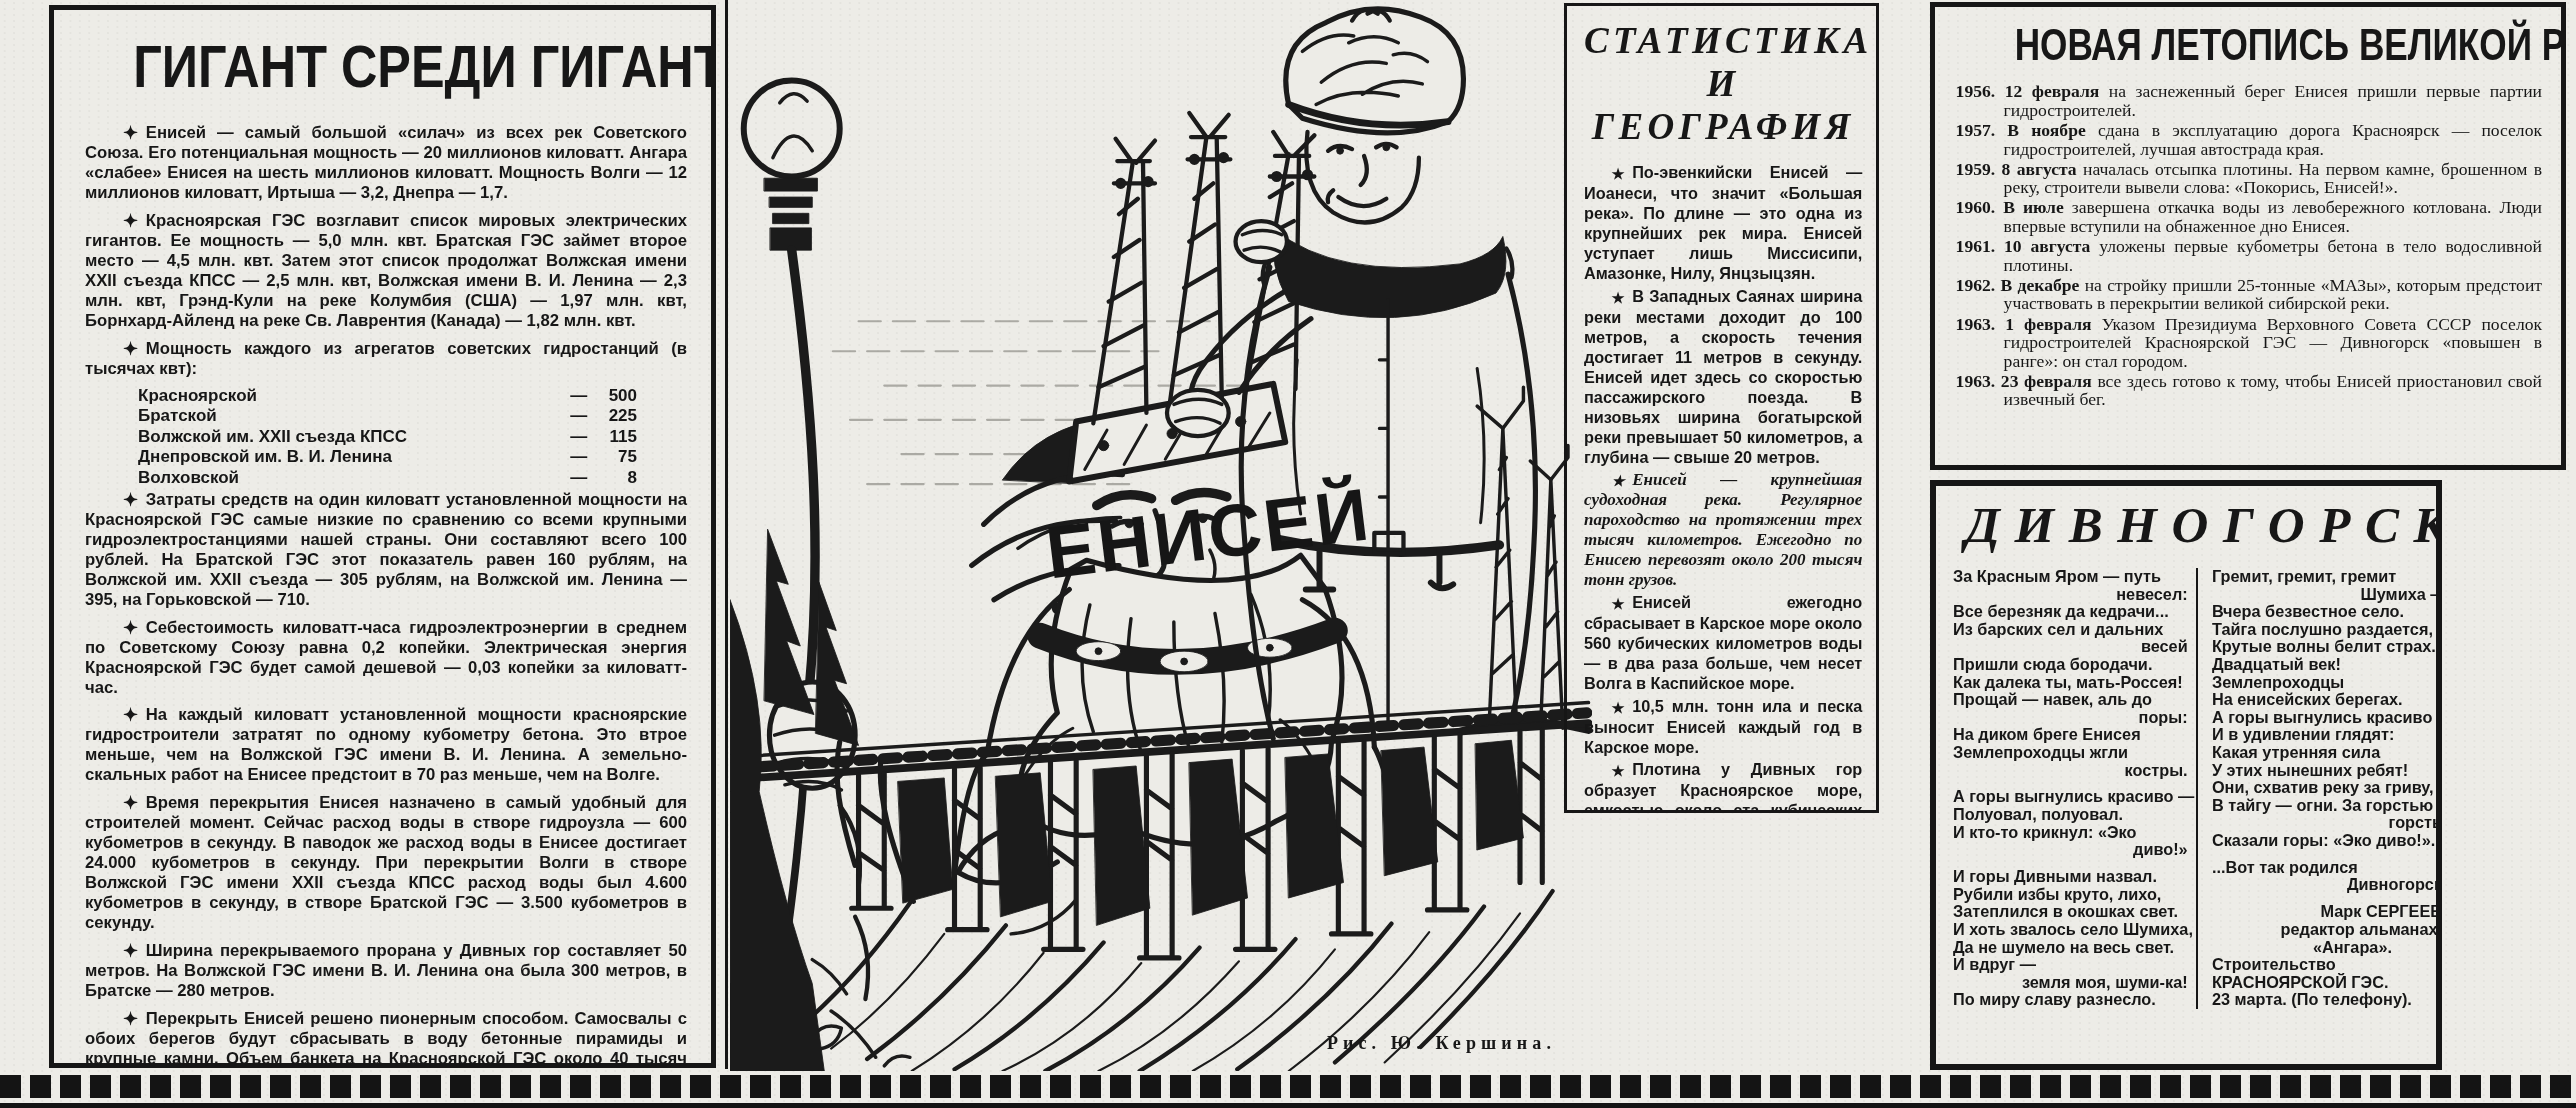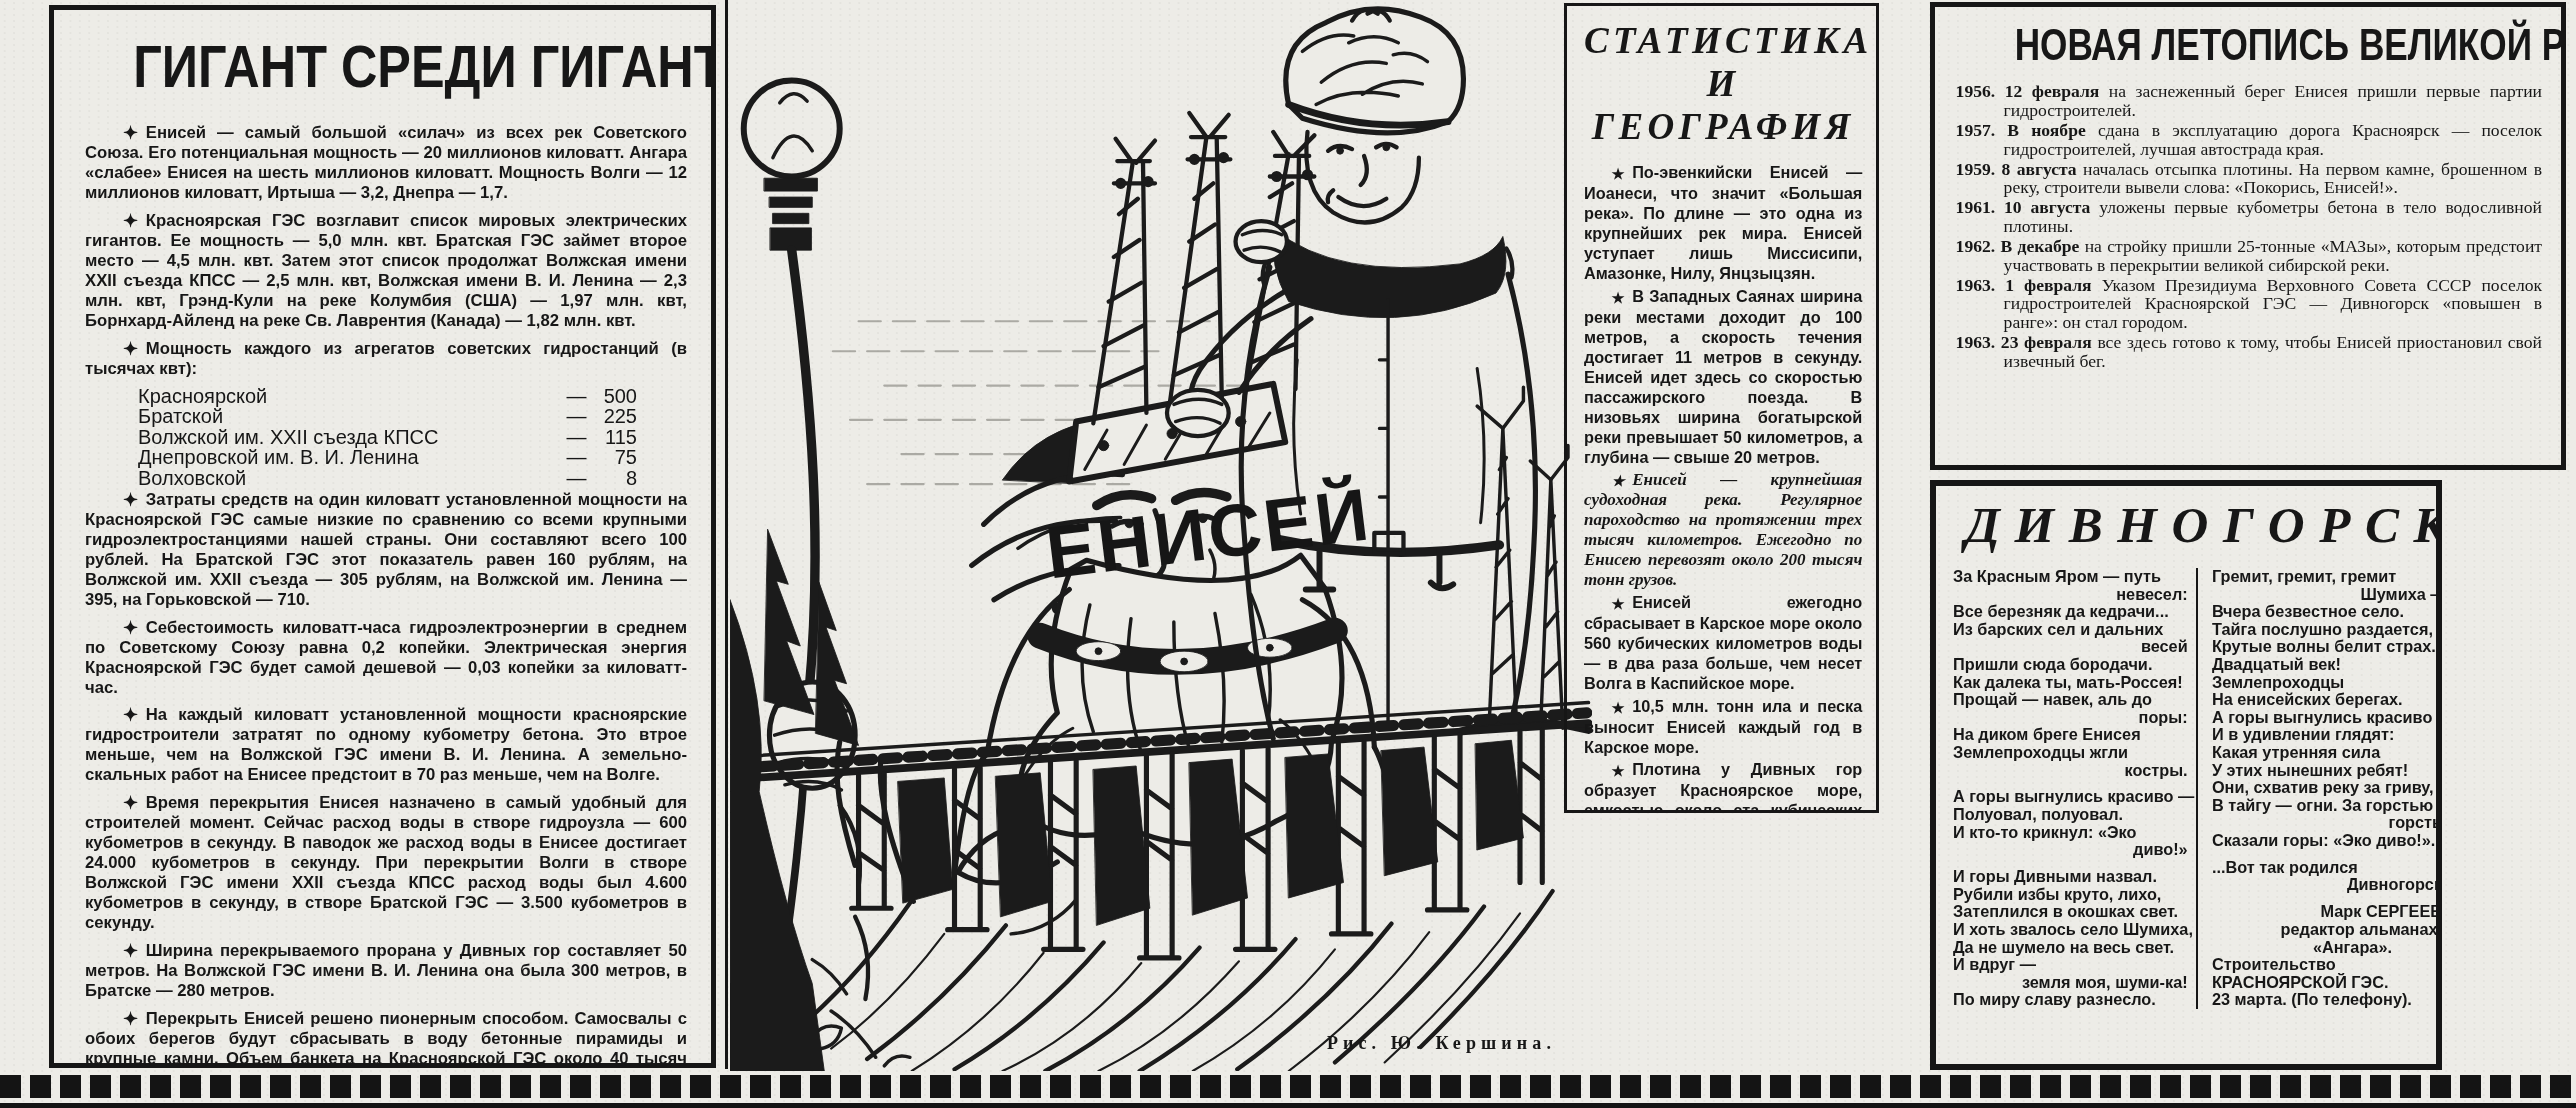--- a/index.html
+++ b/index.html
@@ -16,21 +16,21 @@
   
   #giant-box { left:49px; top:5.1px; width:667px; height:1063px; padding:8.6px 24px 0 31px; }
   .ga-title {
     text-align:center; font-weight:bold; font-size:60px; letter-spacing:0px;
     white-space:nowrap; transform:scaleX(.84); transform-origin:50% 50%;
     margin:13.7px 0 20.6px;
   }
   .ga-p { margin:0 0 6.9px; font-size:16.7px; line-height:20px; font-weight:bold;
           text-align:justify; text-indent:19px; }
   .mk { display:inline-block; margin-right:7.7px; font-size:18px; transform:translateY(0.9px); }
-  .unit-row { display:flex; font-weight:normal; font-size:20px; line-height:20.6px; }
+  .unit-row { display:flex; font-weight:bold; font-size:17px; line-height:20.6px; }
   .unit-row .st { padding-left:53px; }
   .unit-row .dv { margin-left:auto; padding-right:50px; white-space:pre; }
   .unit-row .num { display:inline-block; width:45px; text-align:right; }
 
   
   .vrule { position:absolute; left:725px; top:0; width:2.6px; height:1069px; background:#161616; }
 
   
   #illo { position:absolute; left:730px; top:0; width:862px; height:1071px; }
   #illo svg { position:absolute; left:0; top:0; }
@@ -308,20 +308,21 @@
         <p class="st-item"><span class="mk">★</span><span>Вдоль Енисея живут около 20 национальностей. Больше десяти крупных городов расположены на его берегах.</span></p>
       </div>
   </div>
 
   <div class="box" id="chron-box">
     <div class="ch-title">НОВАЯ ЛЕТОПИСЬ ВЕЛИКОЙ РЕКИ</div>
     <div>
         <p class="ch-entry"><span class="yr">1956. 12 февраля </span><span>на заснеженный берег Енисея пришли первые партии гидростроителей.</span></p>
         <p class="ch-entry"><span class="yr">1957. В ноябре </span><span>сдана в эксплуатацию дорога Красноярск — поселок гидростроителей, лучшая автострада края.</span></p>
         <p class="ch-entry"><span class="yr">1959. 8 августа </span><span>началась отсыпка плотины. На первом камне, брошенном в реку, строители вывели слова: «Покорись, Енисей!».</span></p>
+        <p class="ch-entry"><span class="yr">1960. В июле </span><span>завершена откачка воды из левобережного котлована. Люди впервые вступили на обнаженное дно Енисея.</span></p>
         <p class="ch-entry"><span class="yr">1961. 10 августа </span><span>уложены первые кубометры бетона в тело водосливной плотины.</span></p>
         <p class="ch-entry"><span class="yr">1962. В декабре </span><span>на стройку пришли 25-тонные «МАЗы», которым предстоит участвовать в перекрытии великой сибирской реки.</span></p>
         <p class="ch-entry"><span class="yr">1963. 1 февраля </span><span>Указом Президиума Верховного Совета СССР поселок гидростроителей Красноярской ГЭС — Дивногорск «повышен в ранге»: он стал городом.</span></p>
         <p class="ch-entry"><span class="yr">1963. 23 февраля </span><span>все здесь готово к тому, чтобы Енисей приостановил свой извечный бег.</span></p>
       </div>
   </div>
 
   <div class="box" id="divno-box">
     <div class="dv-title">ДИВНОГОРСК</div>
     <div class="dv-cols">

